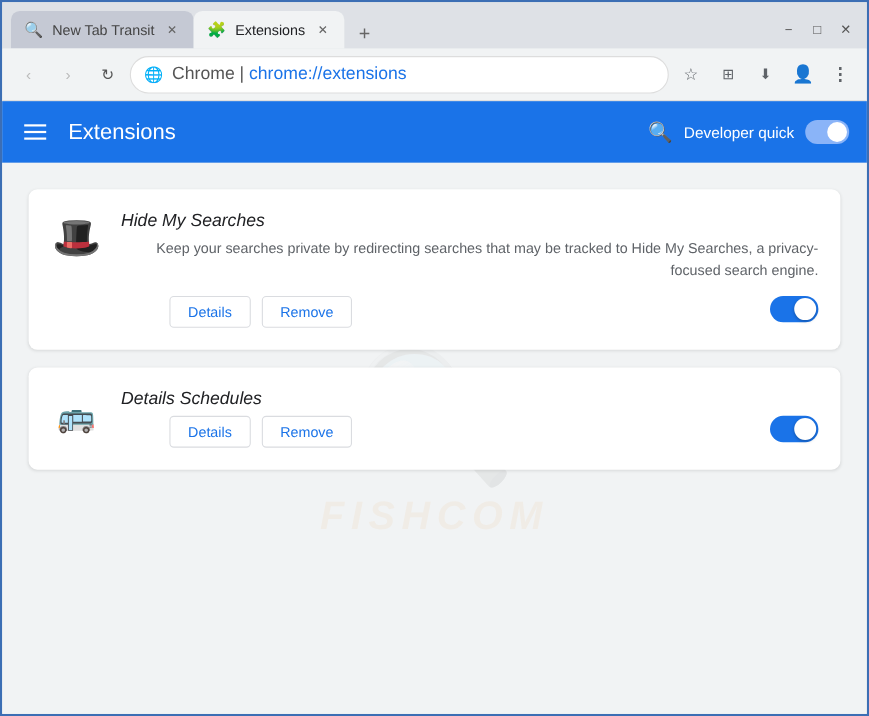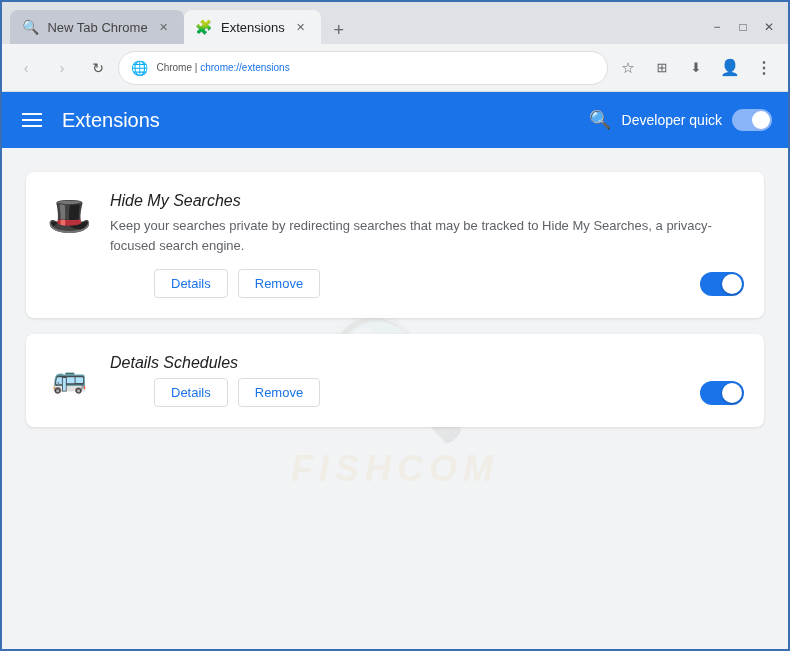--- a/index.html
+++ b/index.html
@@ -122,21 +122,21 @@
       display: flex;
       align-items: center;
       padding: 4px 12px;
       height: 34px;
       gap: 8px;
       font-size: 13px;
       color: #202124;
     }
     .address-text {
       flex: 1;
-      font-size: 10px;
+      font-size: 16px;
     }
     .address-text .domain { color: #555; }
     .address-text .path { color: #1a73e8; }
 
     .nav-icons {
       display: flex;
       align-items: center;
       gap: 2px;
     }
     .nav-icon {
@@ -266,24 +266,24 @@
       font-weight: 500;
       color: #202124;
       margin-bottom: 6px;
       font-style: italic;
     }
     .ext-desc {
       font-size: 13px;
       color: #5f6368;
       line-height: 1.5;
       margin-bottom: 14px;
+      text-align: right;
     }
     .ext-actions {
       display: flex;
-      align-items: center;
       gap: 10px;
       padding-left: 44px;
     }
     .ext-btn {
       padding: 6px 16px;
       border: 1px solid #dadce0;
       border-radius: 4px;
       background: white;
       color: #1a73e8;
       font-size: 13px;
@@ -318,21 +318,21 @@
     }
   </style>
 </head>
 <body>
 
 <div class="browser-window">
 
   <div class="tab-bar">
     <div class="tab inactive">
       <span class="tab-icon">🔍</span>
-      <span>New Tab Chrome</span>
+      <span>New Tab Transit</span>
       <span class="tab-close">✕</span>
     </div>
     <div class="tab active">
       <span class="tab-icon">🧩</span>
       <span>Extensions</span>
       <span class="tab-close">✕</span>
     </div>
     <div class="tab-new">+</div>
     <div class="window-controls">
       <div class="win-btn">−</div>

